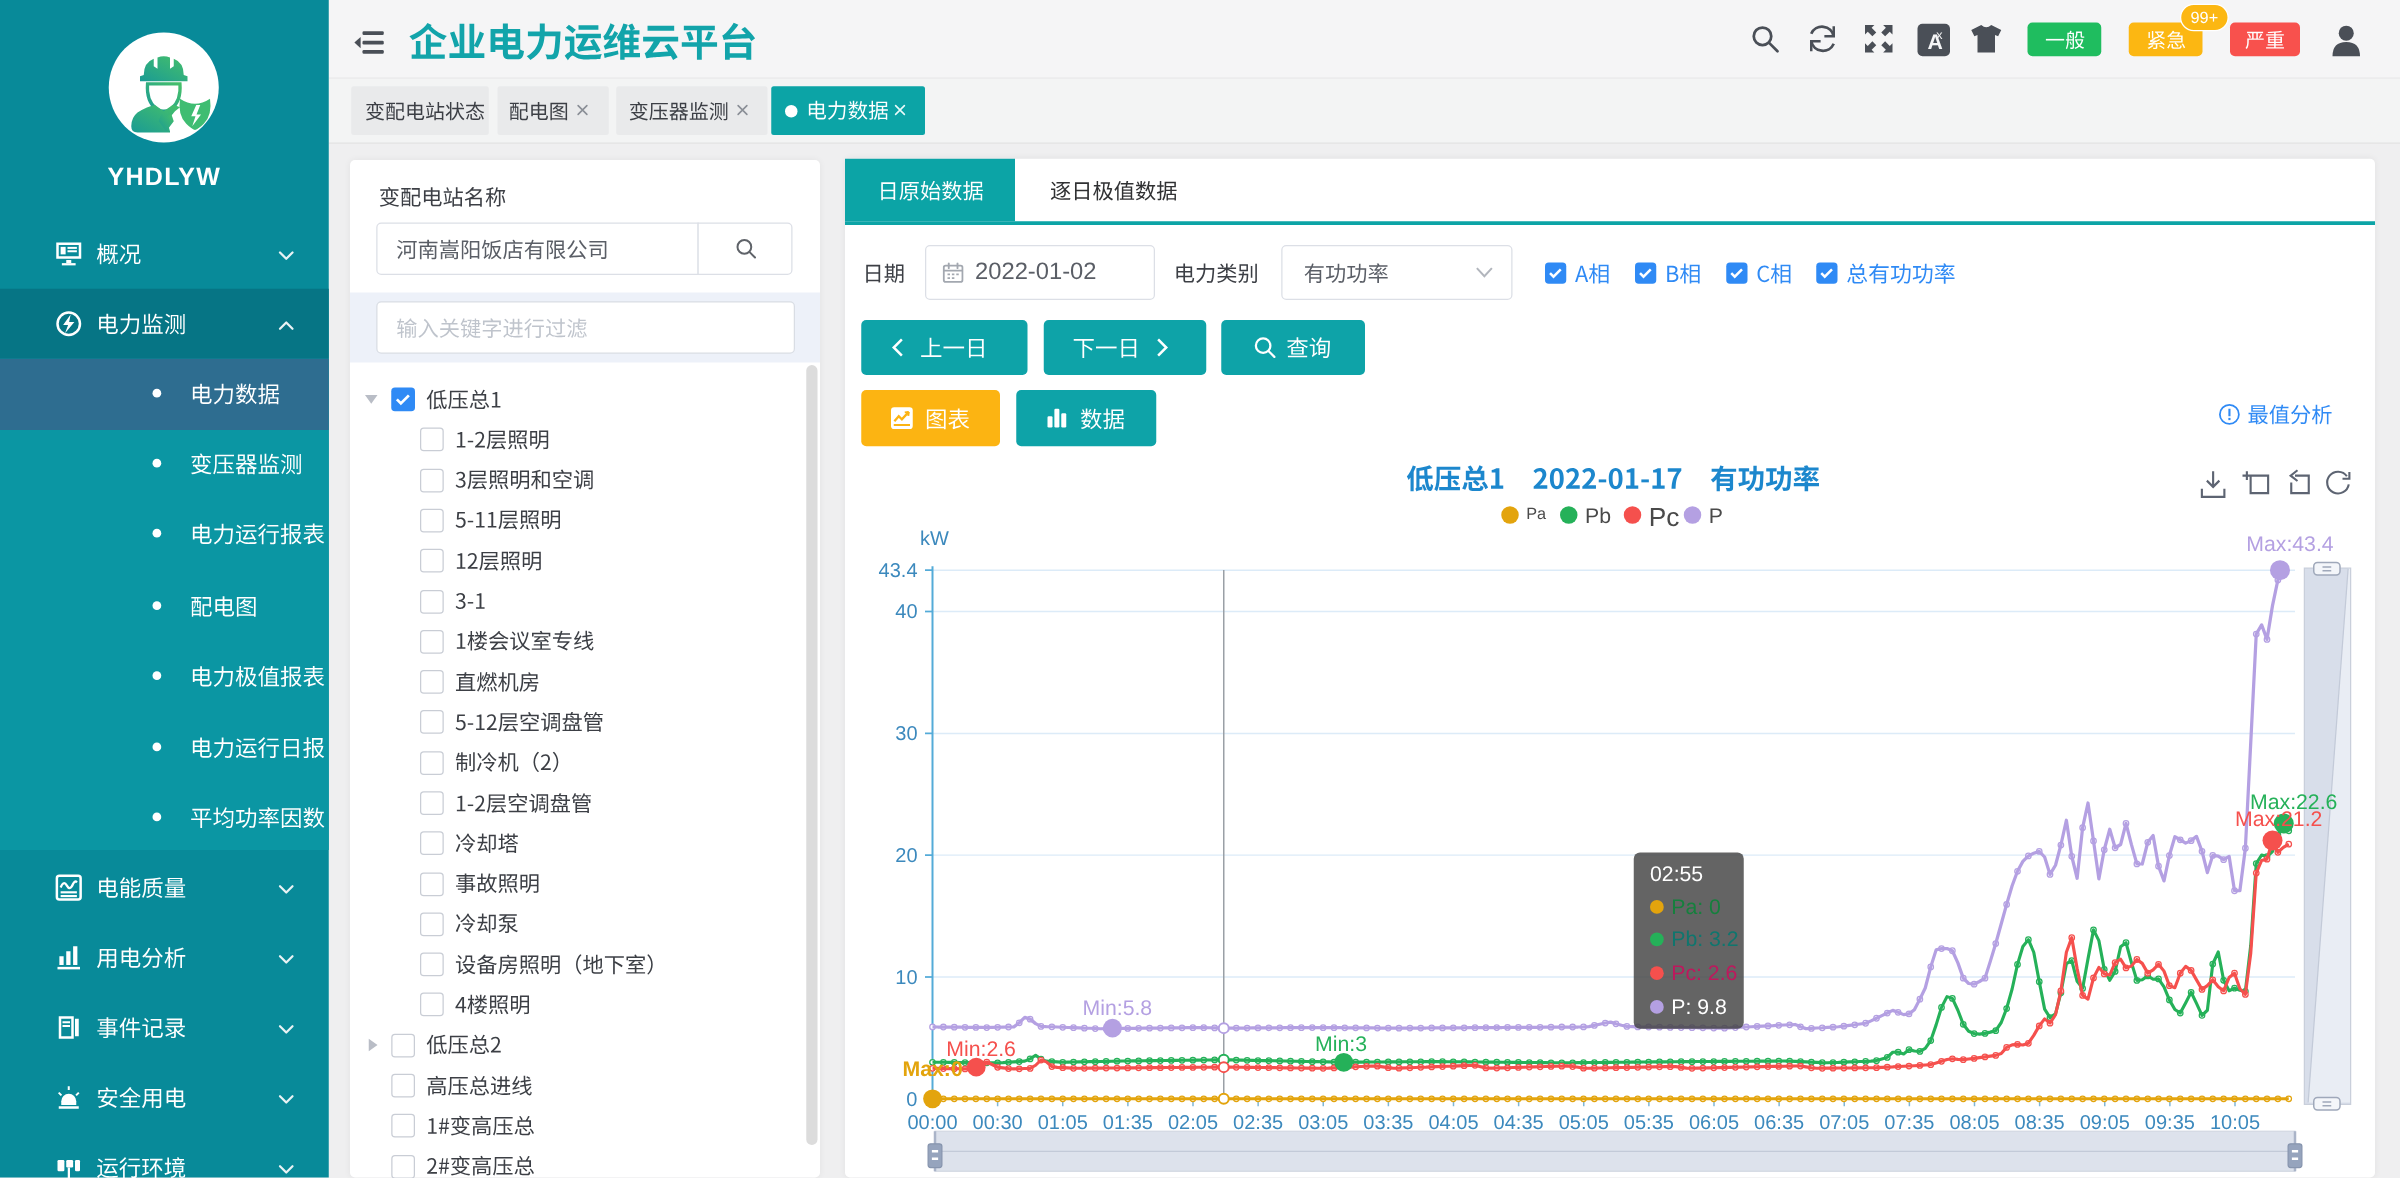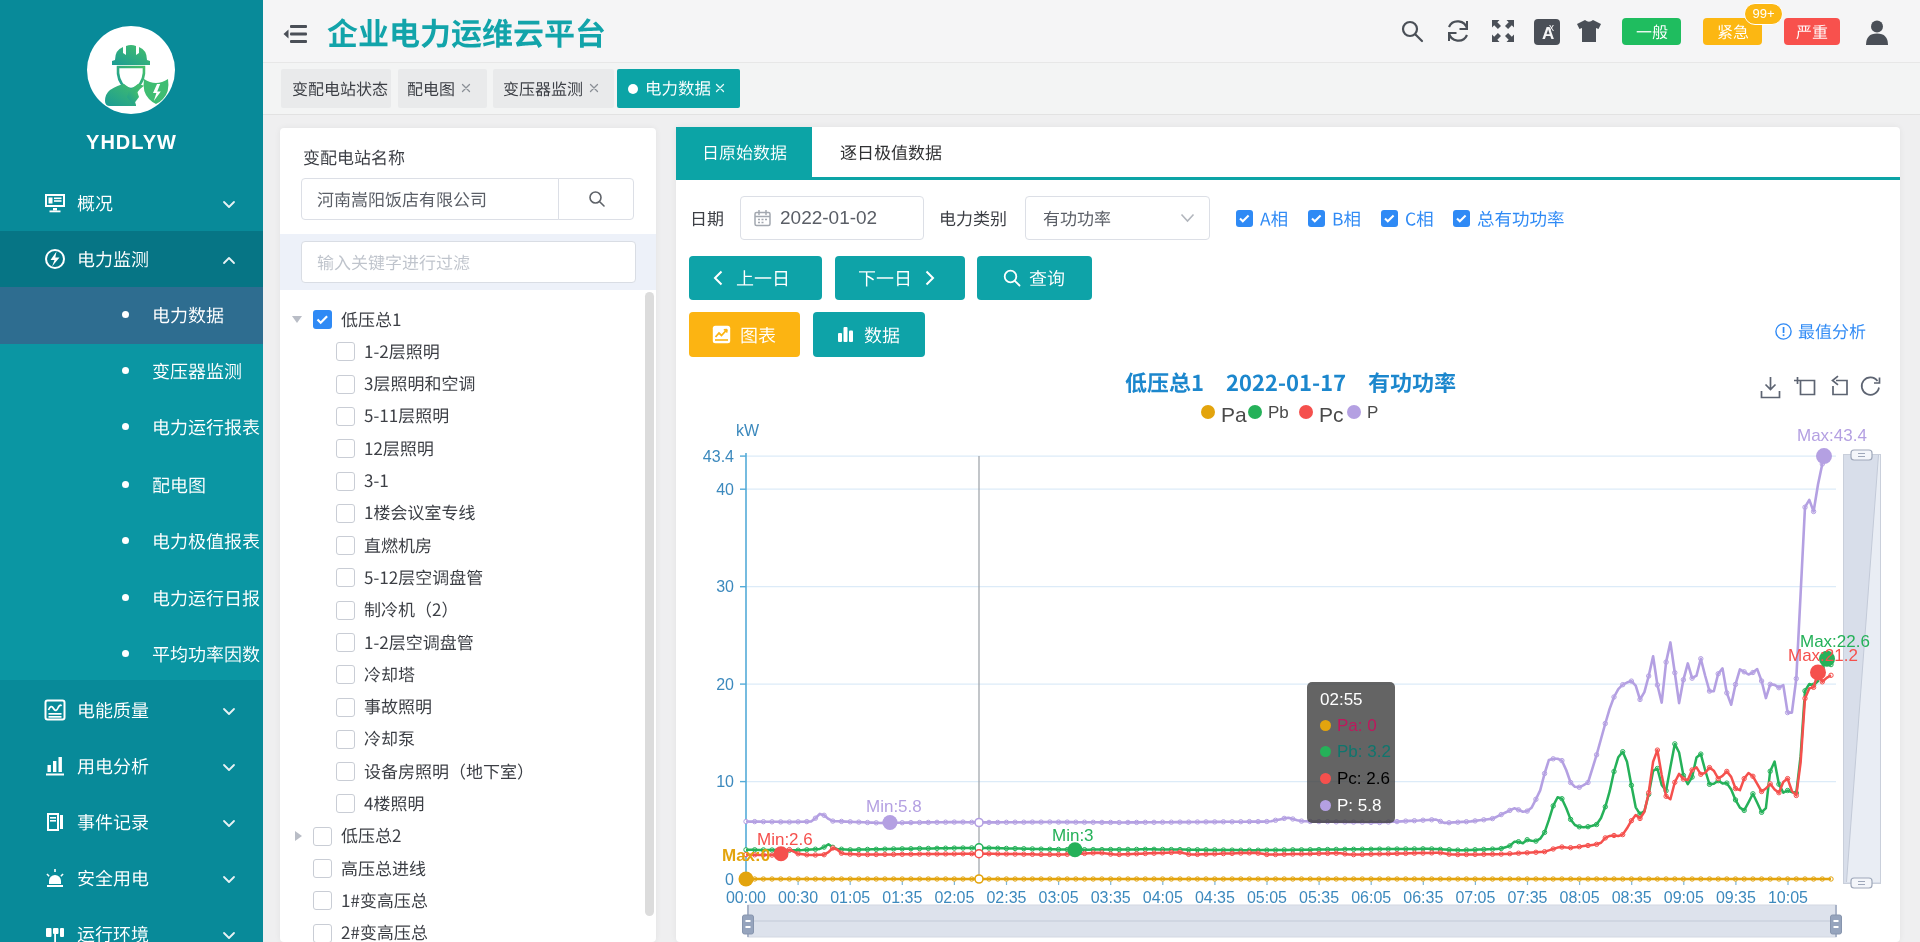--- a/index.html
+++ b/index.html
@@ -816,21 +816,21 @@
       <use href="#g137" x="8500"></use>
       <use href="#g134" x="8870"></use>
       <use href="#g138" x="9460"></use>
       <use href="#g139" x="11050"></use>
       <use href="#g140" x="12050"></use>
       <use href="#g140" x="13050"></use>
       <use href="#g141" x="14050"></use>
     </g>
   </svg>
 <div class="abs" style="left:1201px;top:405px;width:14px;height:14px;border-radius:50%;background:#e3a40d"></div>
-<div class="abs" style="left:1221px;top:403px;font-size:21px;color:#4a4a4a">Pa</div>
+<div class="abs" style="left:1221px;top:403px;font-size:13px;color:#4a4a4a">Pa</div>
 <div class="abs" style="left:1248px;top:405px;width:14px;height:14px;border-radius:50%;background:#25b159"></div>
 <div class="abs" style="left:1268px;top:403px;font-size:17px;color:#4a4a4a">Pb</div>
 <div class="abs" style="left:1299px;top:405px;width:14px;height:14px;border-radius:50%;background:#f5504d"></div>
 <div class="abs" style="left:1319px;top:403px;font-size:21px;color:#4a4a4a">Pc</div>
 <div class="abs" style="left:1347px;top:405px;width:14px;height:14px;border-radius:50%;background:#b4a0e2"></div>
 <div class="abs" style="left:1367px;top:403px;font-size:17px;color:#4a4a4a">P</div>
 <svg class="abs" style="left:0;top:0" width="1920" height="942" viewBox="0 0 1920 942">
     <path d="M746.0 456.1 H1836.0" stroke="#dcebf8" stroke-width="1.2" fill="none"></path>
     <path d="M746.0 489.2 H1836.0" stroke="#dcebf8" stroke-width="1.2" fill="none"></path>
     <path d="M746.0 586.7 H1836.0" stroke="#dcebf8" stroke-width="1.2" fill="none"></path>
@@ -1447,27 +1447,27 @@
       </g>
 <g transform="translate(1860,377)">
         <path d="M17.5 4 A 8.7 8.7 0 1 0 19 10.5"></path>
         <path d="M19.5 0.5 V6 H14"></path>
       </g>
 </g>
   </svg>
 <div class="abs" style="left:1307px;top:682px;width:88px;height:141px;background:rgba(66,66,66,.82);border-radius:5px;z-index:5"></div>
 <div class="abs" style="left:1320px;top:690px;font-size:17px;color:#fff;z-index:6">02:55</div>
 <div class="abs" style="left:1320px;top:720px;width:11px;height:11px;border-radius:50%;background:#e3a40d;z-index:6"></div>
-<div class="abs" style="left:1337px;top:716px;font-size:17px;color:#be185d;z-index:6">Pa: 0</div>
+<div class="abs" style="left:1337px;top:716px;font-size:17px;color:#15803d;z-index:6">Pa: 0</div>
 <div class="abs" style="left:1320px;top:746px;width:11px;height:11px;border-radius:50%;background:#25b159;z-index:6"></div>
 <div class="abs" style="left:1337px;top:742px;font-size:17px;color:#0f766e;z-index:6">Pb: 3.2</div>
 <div class="abs" style="left:1320px;top:773px;width:11px;height:11px;border-radius:50%;background:#f5504d;z-index:6"></div>
-<div class="abs" style="left:1337px;top:769px;font-size:17px;color:#000000;z-index:6">Pc: 2.6</div>
+<div class="abs" style="left:1337px;top:769px;font-size:17px;color:#be185d;z-index:6">Pc: 2.6</div>
 <div class="abs" style="left:1320px;top:800px;width:11px;height:11px;border-radius:50%;background:#b4a0e2;z-index:6"></div>
-<div class="abs" style="left:1337px;top:796px;font-size:17px;color:#fff;z-index:6">P: 5.8</div>
+<div class="abs" style="left:1337px;top:796px;font-size:17px;color:#fff;z-index:6">P: 9.8</div>
 <svg width="0" height="0" style="position:absolute">
     <defs>
       <path id="g0" d="M623 360C632 367 661 372 696 372H743C710 230 645 82 520 -46C538 -54 563 -71 576 -83C667 13 727 121 766 230V18C766 -26 770 -41 783 -53C796 -65 816 -69 834 -69C844 -69 866 -69 877 -69C894 -69 912 -65 922 -58C935 -49 943 -36 947 -17C952 2 955 59 956 108C941 113 922 123 911 133C911 83 910 40 908 22C906 10 902 2 898 -2C893 -6 884 -7 875 -7C867 -7 855 -7 849 -7C841 -7 834 -5 831 -2C826 1 825 8 825 14V320H794L806 372H951V436H818C835 540 839 638 839 719H936V785H623V719H778C778 639 775 540 756 436H683C695 503 713 610 721 658H660C654 611 632 467 623 444C618 427 611 422 598 418C606 405 619 375 623 360ZM522 547V424H400V547ZM522 603H400V719H522ZM337 7C350 24 374 42 537 143C546 120 553 99 558 81L613 107C597 159 560 244 525 308L474 286C488 258 503 226 516 195L400 129V362H580V782H339V150C339 104 314 72 298 59C311 47 330 22 337 7ZM158 840V628H53V558H156C132 421 83 260 30 172C42 156 60 128 69 108C102 164 133 248 158 338V-79H226V415C248 371 271 321 282 292L325 353C311 379 248 487 226 520V558H312V628H226V840Z"></path>
       <path id="g1" d="M71 734C134 684 207 610 240 560L296 616C261 665 186 735 123 783ZM40 89 100 36C161 129 235 257 290 364L239 415C178 301 96 167 40 89ZM439 721H821V450H439ZM367 793V378H482C471 177 438 48 243 -21C260 -35 281 -62 290 -80C502 1 544 150 558 378H676V37C676 -42 695 -65 771 -65C786 -65 857 -65 874 -65C943 -65 961 -25 968 128C948 134 917 145 901 158C898 25 894 3 866 3C851 3 792 3 781 3C754 3 748 8 748 38V378H897V793Z"></path>
       <path id="g2" d="M452 408V264H204V408ZM531 408H788V264H531ZM452 478H204V621H452ZM531 478V621H788V478ZM126 695V129H204V191H452V85C452 -32 485 -63 597 -63C622 -63 791 -63 818 -63C925 -63 949 -10 962 142C939 148 907 162 887 176C880 46 870 13 814 13C778 13 632 13 602 13C542 13 531 25 531 83V191H865V695H531V838H452V695Z"></path>
       <path id="g3" d="M410 838V665V622H83V545H406C391 357 325 137 53 -25C72 -38 99 -66 111 -84C402 93 470 337 484 545H827C807 192 785 50 749 16C737 3 724 0 703 0C678 0 614 1 545 7C560 -15 569 -48 571 -70C633 -73 697 -75 731 -72C770 -68 793 -61 817 -31C862 18 882 168 905 582C906 593 907 622 907 622H488V665V838Z"></path>
       <path id="g4" d="M634 521C705 471 793 400 834 353L894 399C850 445 762 514 691 561ZM317 837V361H392V837ZM121 803V393H194V803ZM616 838C580 691 515 551 429 463C447 452 479 429 491 418C541 474 585 548 622 631H944V699H650C665 739 678 781 689 824ZM160 301V15H46V-53H957V15H849V301ZM230 15V236H364V15ZM434 15V236H570V15ZM639 15V236H776V15Z"></path>
       <path id="g5" d="M486 92C537 42 596 -28 624 -73L673 -39C644 4 584 72 533 121ZM312 782V154H371V724H588V157H649V782ZM867 827V7C867 -8 861 -13 847 -13C833 -14 786 -14 733 -13C742 -31 752 -60 755 -76C825 -77 868 -75 894 -64C919 -53 929 -34 929 7V827ZM730 750V151H790V750ZM446 653V299C446 178 426 53 259 -32C270 -41 289 -66 296 -78C476 13 504 164 504 298V653ZM81 776C137 745 209 697 243 665L289 726C253 756 180 800 126 829ZM38 506C93 475 166 430 202 400L247 460C209 489 135 532 81 560ZM58 -27 126 -67C168 25 218 148 254 253L194 292C154 180 98 50 58 -27Z"></path>
       <path id="g6" d="M443 821C425 782 393 723 368 688L417 664C443 697 477 747 506 793ZM88 793C114 751 141 696 150 661L207 686C198 722 171 776 143 815ZM410 260C387 208 355 164 317 126C279 145 240 164 203 180C217 204 233 231 247 260ZM110 153C159 134 214 109 264 83C200 37 123 5 41 -14C54 -28 70 -54 77 -72C169 -47 254 -8 326 50C359 30 389 11 412 -6L460 43C437 59 408 77 375 95C428 152 470 222 495 309L454 326L442 323H278L300 375L233 387C226 367 216 345 206 323H70V260H175C154 220 131 183 110 153ZM257 841V654H50V592H234C186 527 109 465 39 435C54 421 71 395 80 378C141 411 207 467 257 526V404H327V540C375 505 436 458 461 435L503 489C479 506 391 562 342 592H531V654H327V841ZM629 832C604 656 559 488 481 383C497 373 526 349 538 337C564 374 586 418 606 467C628 369 657 278 694 199C638 104 560 31 451 -22C465 -37 486 -67 493 -83C595 -28 672 41 731 129C781 44 843 -24 921 -71C933 -52 955 -26 972 -12C888 33 822 106 771 198C824 301 858 426 880 576H948V646H663C677 702 689 761 698 821ZM809 576C793 461 769 361 733 276C695 366 667 468 648 576Z"></path>
       <path id="g7" d="M484 238V-81H550V-40H858V-77H927V238H734V362H958V427H734V537H923V796H395V494C395 335 386 117 282 -37C299 -45 330 -67 344 -79C427 43 455 213 464 362H663V238ZM468 731H851V603H468ZM468 537H663V427H467L468 494ZM550 22V174H858V22ZM167 839V638H42V568H167V349C115 333 67 319 29 309L49 235L167 273V14C167 0 162 -4 150 -4C138 -5 99 -5 56 -4C65 -24 75 -55 77 -73C140 -74 179 -71 203 -59C228 -48 237 -27 237 14V296L352 334L341 403L237 370V568H350V638H237V839Z"></path>

